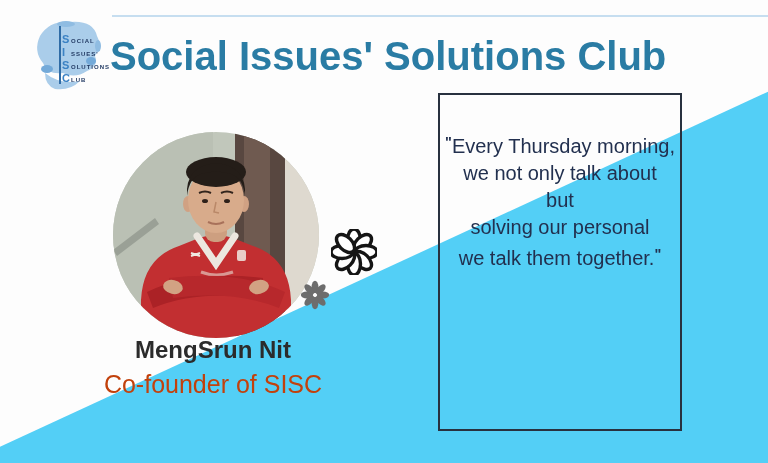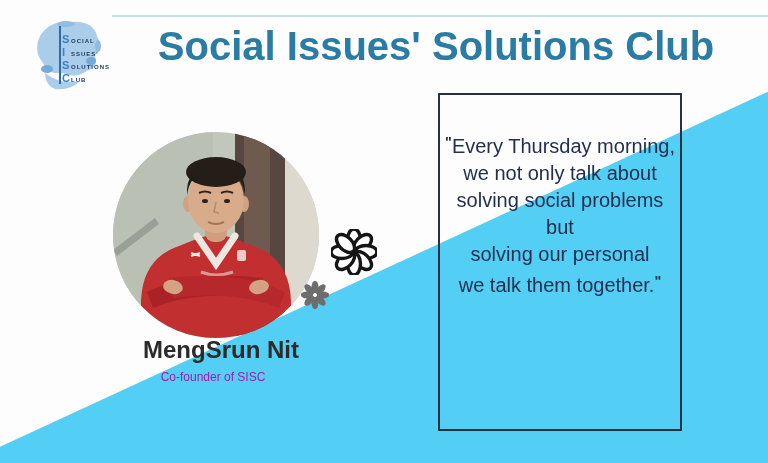--- a/index.html
+++ b/index.html
@@ -17,37 +17,37 @@
   }
   
   .logo { position:absolute; left:24px; top:10px; width:86px; height:86px; }
   .logo svg { position:absolute; inset:0; }
   .logo-text { position:absolute; left:38px; top:23px; }
   .logo-row { display:flex; align-items:baseline; height:13px; }
   .logo-init { font-size:11px; font-weight:bold; color:#3b82c4; width:9px; }
   .logo-rest { font-size:6px; font-weight:bold; color:#223a63; letter-spacing:1px; }
   
   .page-title {
-    position:absolute; left:110px; right:6px; top:24px;
-    text-align:center; white-space:nowrap;
+    position:absolute; left:110px; right:6px; top:34px;
+    white-space:nowrap;
     font-size:40px; font-weight:bold; color:#2a7ca4; letter-spacing:0px;
   }
   
   .avatar {
     position:absolute; left:113px; top:132px; width:206px; height:206px;
     border-radius:50%; overflow:hidden;
   }
   
   .member-name {
-    position:absolute; left:96px; top:336px; width:250px; text-align:center;
+    position:absolute; left:88px; top:336px; width:250px; text-align:center;
     font-size:24px; font-weight:bold; color:#2b2b2b;
   }
   .member-role {
     position:absolute; left:88px; top:370px; width:250px; text-align:center;
-    font-size:12px; font-weight:normal; color:#a21caf;
+    font-size:25px; font-weight:normal; color:#c2410c;
   }
   
   .flower-big   { position:absolute; left:331px; top:229px; }
   .flower-small { position:absolute; left:300px; top:280px; }
   
   .quote-box {
     position:absolute; left:438px; top:93px; width:240px; height:300px;
     border:2px solid #28313f; background:transparent;
     display:flex; flex-direction:column; align-items:center;
     padding-top:34px; box-sizing:content-box;
@@ -153,19 +153,18 @@
       <ellipse cx="0" cy="-8" rx="3.4" ry="6.2" transform="rotate(180)"></ellipse>
       <ellipse cx="0" cy="-8" rx="3.4" ry="6.2" transform="rotate(225)"></ellipse>
       <ellipse cx="0" cy="-8" rx="3.4" ry="6.2" transform="rotate(270)"></ellipse>
       <ellipse cx="0" cy="-8" rx="3.4" ry="6.2" transform="rotate(315)"></ellipse>
     </g>
   </svg>
 
   <div class="quote-box">
     <div class="quote-line"><span class="qmark">"</span><span>Every Thursday morning,</span></div>
     <div class="quote-line">we not only talk about</div>
-    <div class="quote-line">solving social problems</div>
     <div class="quote-line">but</div>
     <div class="quote-line">solving our personal</div>
     <div class="quote-line"><span>we talk them together.</span><span class="qmark">"</span></div>
   </div>
 
 </div>
 
 </body></html>

